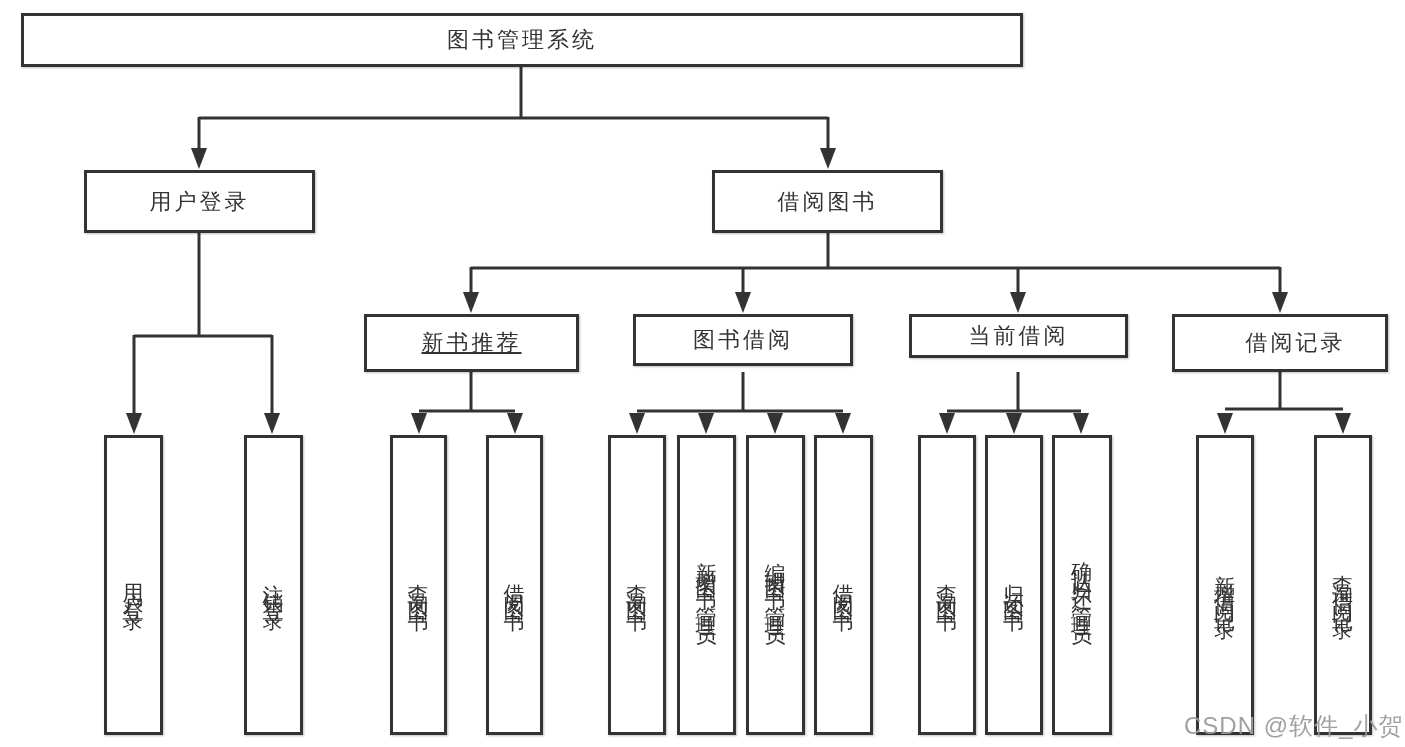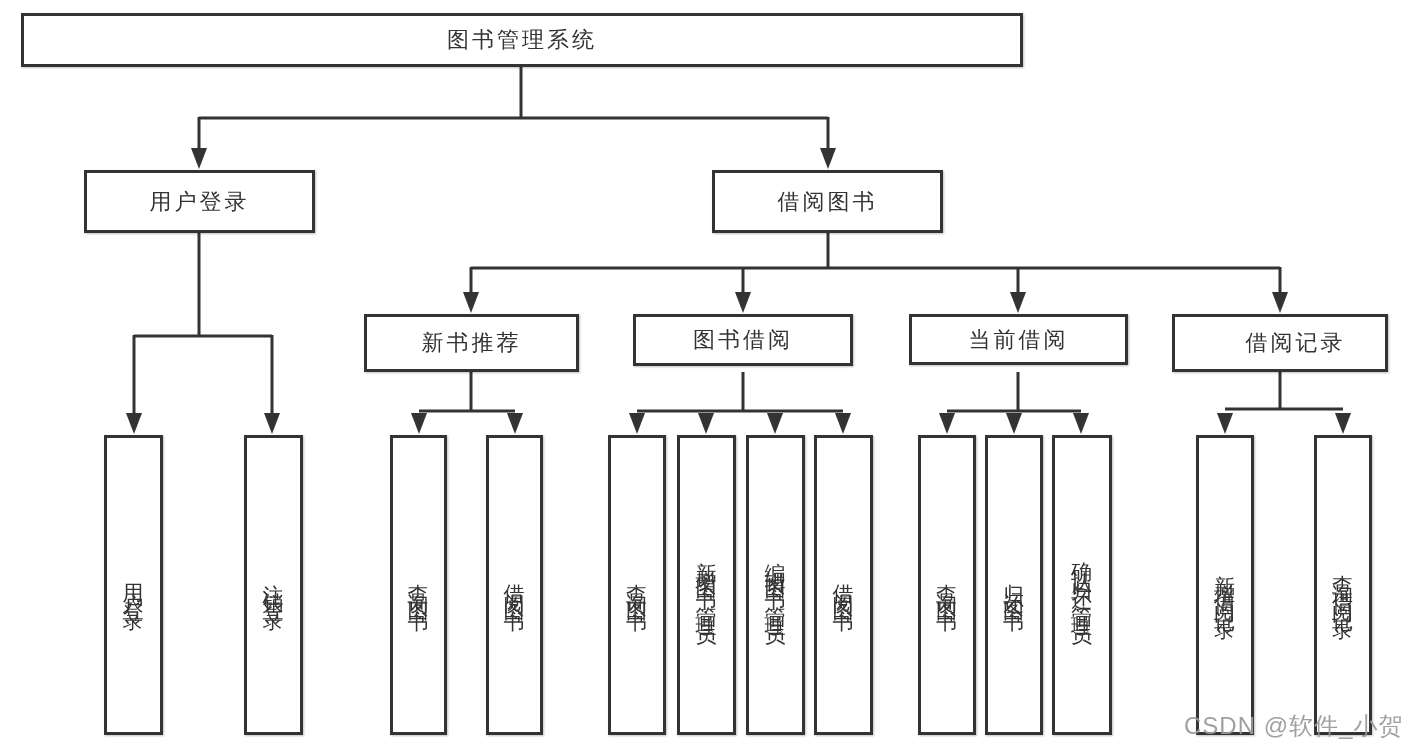--- a/index.html
+++ b/index.html
@@ -124,27 +124,27 @@
     <span class="h-label">图书管理系统</span>
   </div>
 
   <div class="box" style="left:84px; top:170px; width:231px; height:63px;">
     <span class="h-label">用户登录</span>
   </div>
   <div class="box" style="left:712px; top:170px; width:231px; height:63px;">
     <span class="h-label">借阅图书</span>
   </div>
 
-  <div class="box" style="left:364px; top:314px; width:215px; height:58px;">
+  <div class="box" style="left:364px; top:314px; width:215px; height:58px;text-decoration:underline;">
     <span class="h-label">新书推荐</span>
   </div>
   <div class="box" style="left:633px; top:314px; width:220px; height:52px;">
     <span class="h-label">图书借阅</span>
   </div>
-  <div class="box" style="left:909px; top:314px; width:219px; height:51px;">
+  <div class="box" style="left:909px; top:314px; width:219px; height:44px;">
     <span class="h-label">当前借阅</span>
   </div>
   <div class="box" style="left:1172px; top:314px; width:216px; height:58px;padding-left:31px;">
     <span class="h-label">借阅记录</span>
   </div>
 
   <div class="box v-box" style="left:104px; top:435px; width:59px; height:300px;">
     <span>用户登录</span>
   </div>
   <div class="box v-box" style="left:244px; top:435px; width:59px; height:300px;">

